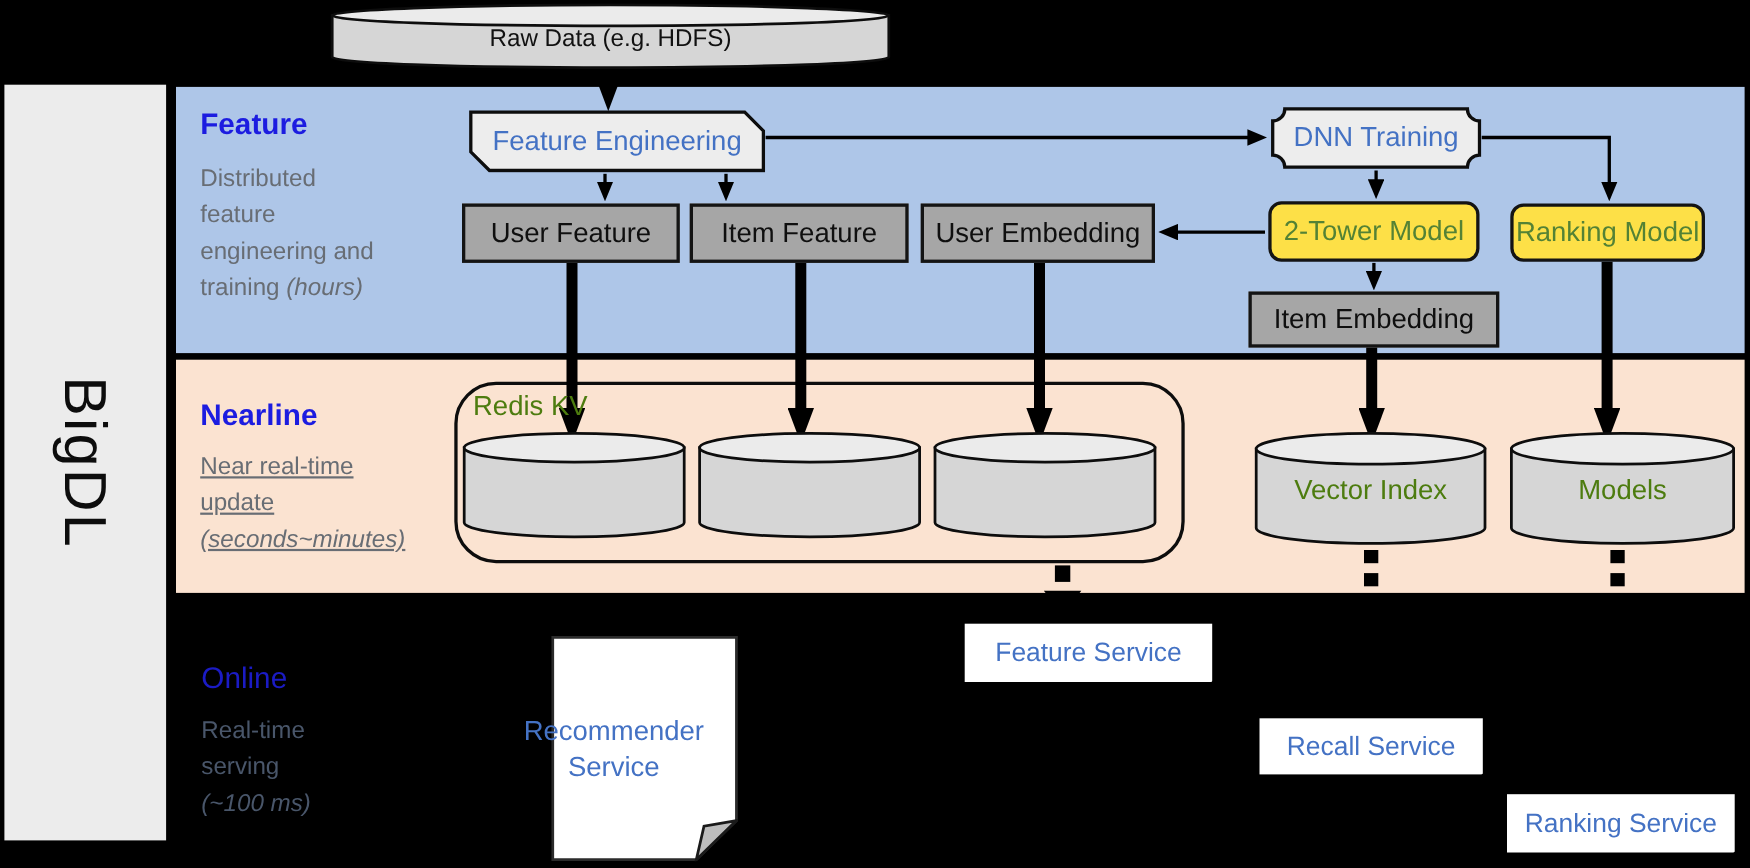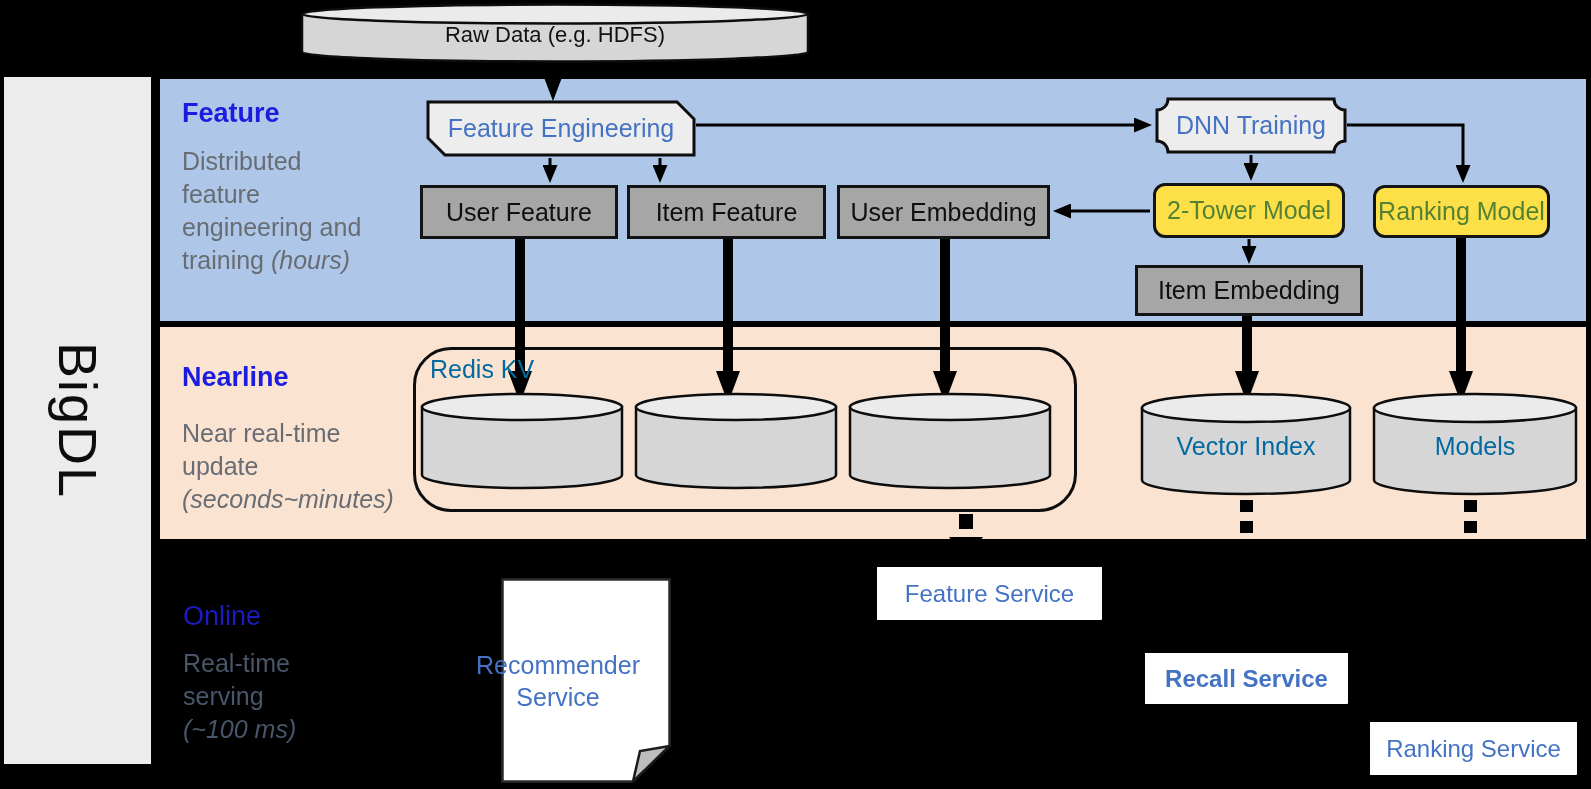--- a/index.html
+++ b/index.html
@@ -8,31 +8,31 @@
   .abs{position:absolute;box-sizing:border-box;}
   
   .sidebar{left:4px;top:77px;width:147px;height:687px;background:#ececec;
            display:flex;align-items:center;justify-content:center;}
   .brand{writing-mode:vertical-rl;font-size:54px;color:#0d0d0d;letter-spacing:2px;}
   
   .band-offline{left:160px;top:79px;width:1426px;height:242px;background:#aec6e8;}
   .band-nearline{left:160px;top:327px;width:1426px;height:212px;background:#fbe3d1;}
   
   .cap-title{font-size:27px;font-weight:600;color:#1c1ce0;}
-  .cap-text{font-size:25px;line-height:33px;color:#686d74;}
+  .cap-text{font-size:22px;line-height:33px;color:#686d74;}
   .cap-text i{font-style:italic;}
   .online-title{color:#1b1bc4;font-weight:400;}
   .online-text{color:#49566a;}
   
   .node{display:flex;align-items:center;justify-content:center;text-align:center;}
   .gray-box{background:#a6a6a6;border:3px solid #141414;font-size:25px;color:#0f0f0f;}
   .light-round{background:#fde047;border:3px solid #141414;border-radius:12px;font-size:25px;}
   .txt-blue{color:#4472c4;}
   .txt-green{color:#548235;}
-  .txt-brown{color:#0369a1;}
+  .txt-brown{color:#4d7c0f;}
   .shape-label{display:flex;align-items:center;justify-content:center;text-align:center;font-size:25px;}
   
   .redis-frame{border:3.5px solid #0d0d0d;border-radius:38px;background:transparent;}
   .redis-label{font-size:25px;font-weight:500;}
   
   .white-card{background:#ffffff;font-size:24px;}
   .white-card::after{content:"";position:absolute;right:-4px;bottom:-7px;width:0;height:0;
      border-style:solid;border-width:0 0 11px 13px;border-color:transparent transparent #000 transparent;}
   .doc-label{font-size:25px;line-height:32px;}
   svg{display:block;}
@@ -96,21 +96,21 @@
     <div class="cap-text" style="margin-top:16px;">
       <div>Distributed</div>
       <div>feature</div>
       <div>engineering and</div>
       <div><span>training</span> <i>(hours)</i></div>
     </div>
   </div>
 
   <div class="abs z3" style="left:182px;top:362px;">
     <div class="cap-title">Nearline</div>
-    <div class="cap-text" style="margin-top:24px;">
+    <div class="cap-text" style="margin-top:14px;text-decoration:underline;">
       <div>Near real-time</div>
       <div>update</div>
       <div><i>(seconds~minutes)</i></div>
     </div>
   </div>
 
   <div class="abs z3" style="left:183px;top:601px;">
     <div class="cap-title online-title">Online</div>
     <div class="cap-text online-text" style="margin-top:15px;">
       <div>Real-time</div>
@@ -189,16 +189,16 @@
 
   <div class="abs z3" style="left:473px;top:578px;width:170px;height:205px;padding-left:28px;">
     <svg width="170" height="205" viewBox="0 0 170 205">
       <path d="M1.5,1.5 L168.5,1.5 L168.5,168 L132,203.5 L1.5,203.5 Z" fill="#ffffff" stroke="#2b2b2b" stroke-width="2.5"></path>
       <path d="M168.5,168 L132,203.5 L139,173 Z" fill="#bdbdbd" stroke="#1a1a1a" stroke-width="2.5"></path>
     </svg>
     <div class="abs shape-label txt-blue doc-label" style="left:6px;top:55px;width:158px;height:95px;">Recommender Service</div>
   </div>
 
   <div class="abs node white-card txt-blue z3" style="left:877px;top:567px;width:225px;height:53px;">Feature Service</div>
-  <div class="abs node white-card txt-blue z3" style="left:1145px;top:653px;width:203px;height:51px;font-weight:bold;">Recall Service</div>
+  <div class="abs node white-card txt-blue z3" style="left:1145px;top:653px;width:203px;height:51px;">Recall Service</div>
   <div class="abs node white-card txt-blue z3" style="left:1370px;top:722px;width:207px;height:53px;">Ranking Service</div>
 
 </div>
 
 </body></html>

